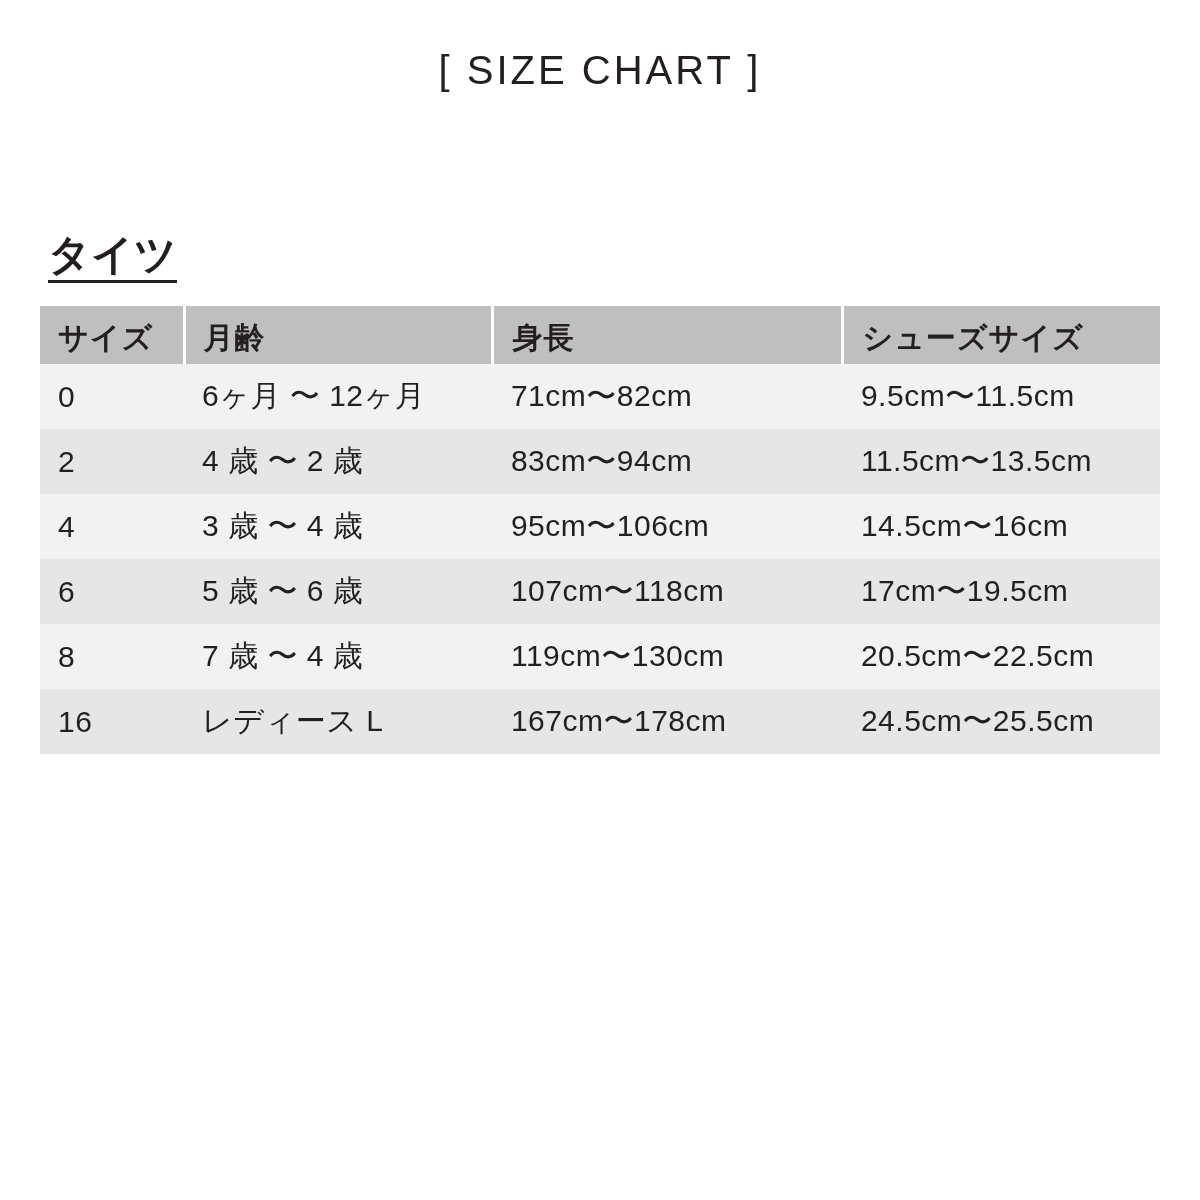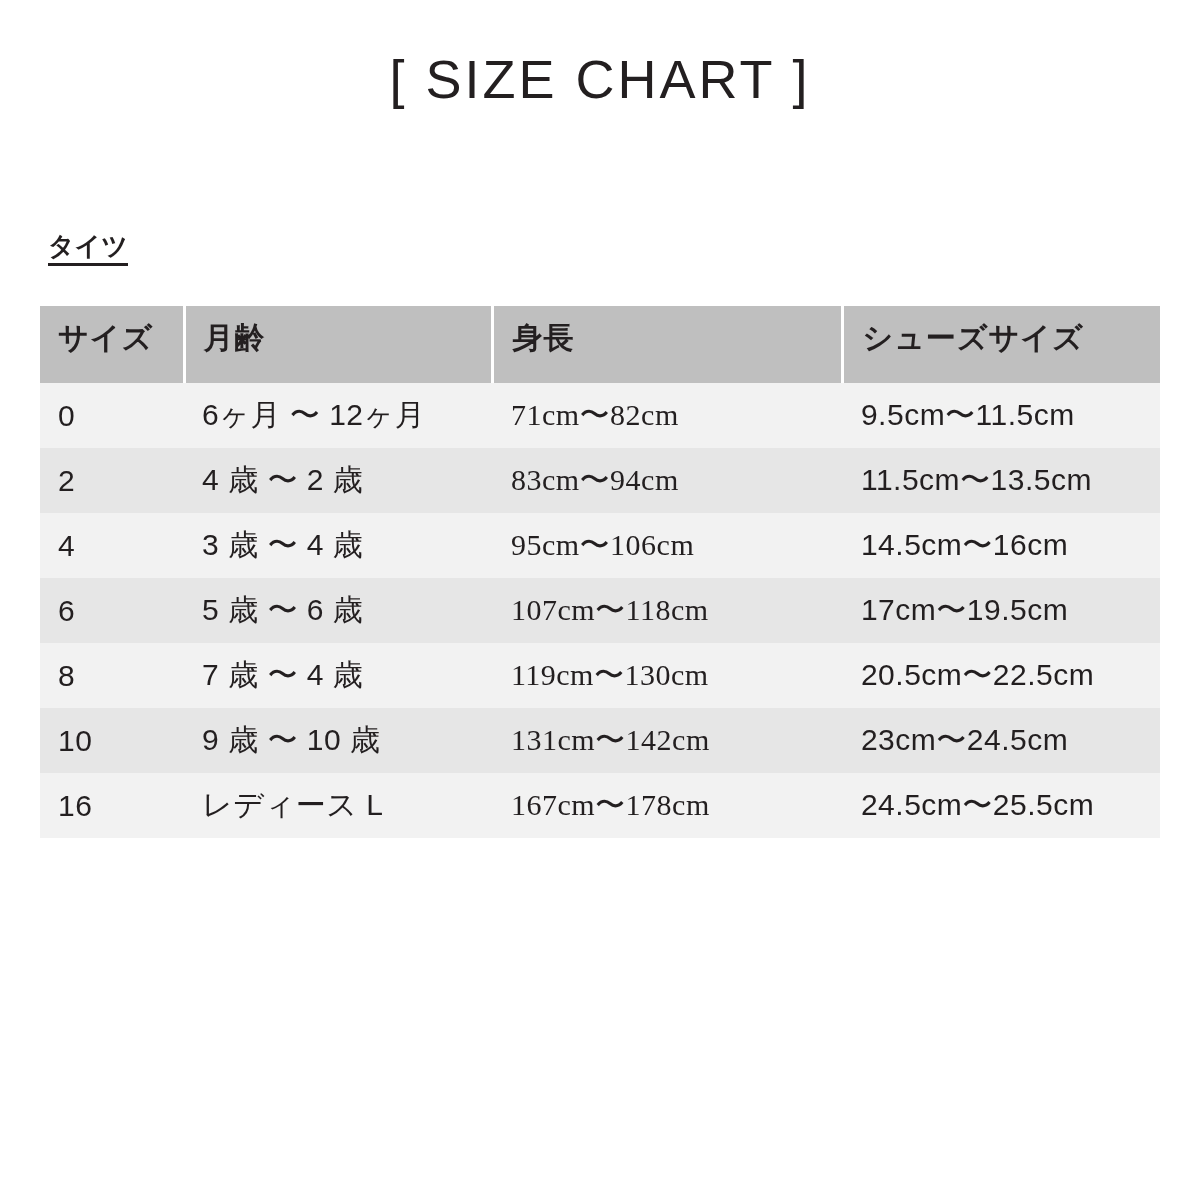--- a/index.html
+++ b/index.html
@@ -16,32 +16,32 @@
     overflow: hidden;
   }
   .page {
     width: 1200px;
     height: 1200px;
     box-sizing: border-box;
     position: relative;
   }
   .chart-title {
     text-align: center;
-    font-size: 54px;
+    font-size: 40px;
     font-weight: 400;
     letter-spacing: 3px;
     color: #231f20;
     padding-top: 48px;
     font-family: "Liberation Sans", sans-serif;
   }
   .section-label {
     position: absolute;
     left: 48px;
     top: 232px;
-    font-size: 26px;
+    font-size: 42px;
     font-weight: 700;
     color: #231f20;
     border-bottom: 3px solid #231f20;
     padding-bottom: 2px;
     line-height: 1.1;
     font-family: "Liberation Sans", sans-serif;
   }
   table.size-table {
     position: absolute;
     left: 40px;
@@ -49,21 +49,21 @@
     width: 1120px;
     border-collapse: collapse;
     table-layout: fixed;
   }
   table.size-table th {
     background: #bfbfbf;
     color: #231f20;
     font-size: 30px;
     font-weight: 700;
     text-align: left;
-    padding: 12px 0 24px 18px;
+    padding: 12px 0 5px 18px;
     height: 54px;
     box-sizing: border-box;
     border-right: 3px solid #ffffff;
     letter-spacing: 1px;
   }
   table.size-table th:last-child {
     border-right: none;
   }
   table.size-table td {
     font-size: 30px;
@@ -81,21 +81,20 @@
     background: #e6e6e6;
   }
   td.col-size, th.col-size {
     width: 140px;
   }
   td.col-age, th.col-age {
     width: 300px;
   }
   td.col-height, th.col-height {
     width: 340px;
-    font-family: Liberation Serif, serif;
   }
   td.col-shoe, th.col-shoe {
     width: 308px;
   }
   td.col-size {
     text-align: left;
     padding-left: 50px;
   }
 </style>
 </head>
@@ -141,26 +140,20 @@
         <td class="col-height">107cm〜118cm</td>
         <td class="col-shoe">17cm〜19.5cm</td>
       </tr>
       <tr>
         <td class="col-size">8</td>
         <td class="col-age">7 歳 〜 4 歳</td>
         <td class="col-height">119cm〜130cm</td>
         <td class="col-shoe">20.5cm〜22.5cm</td>
       </tr>
       <tr>
-        <td class="col-size">10</td>
-        <td class="col-age">9 歳 〜 10 歳</td>
-        <td class="col-height">131cm〜142cm</td>
-        <td class="col-shoe">23cm〜24.5cm</td>
-      </tr>
-      <tr>
         <td class="col-size">16</td>
         <td class="col-age">レディース L</td>
         <td class="col-height">167cm〜178cm</td>
         <td class="col-shoe">24.5cm〜25.5cm</td>
       </tr>
     </tbody>
   </table>
 
 </div>
 

